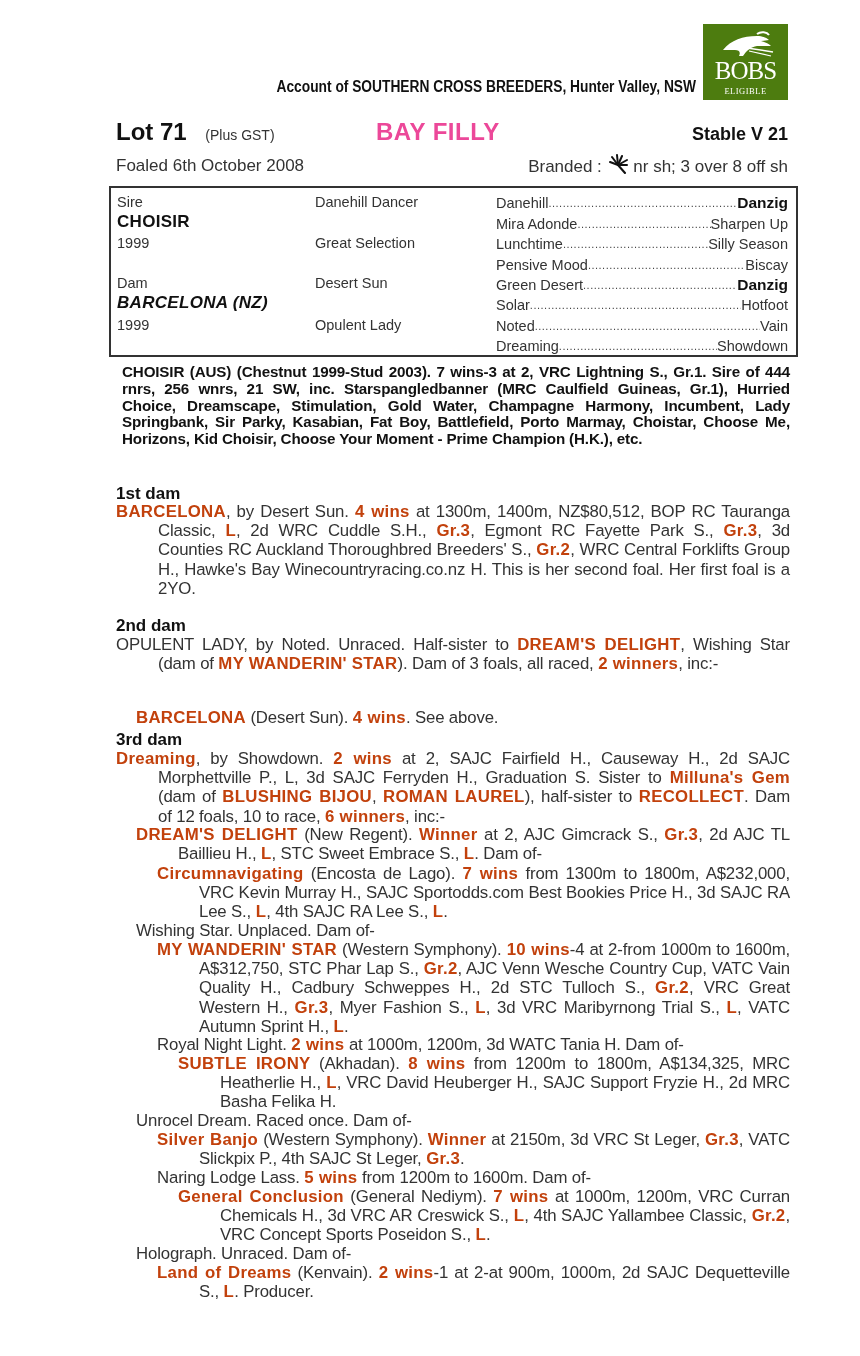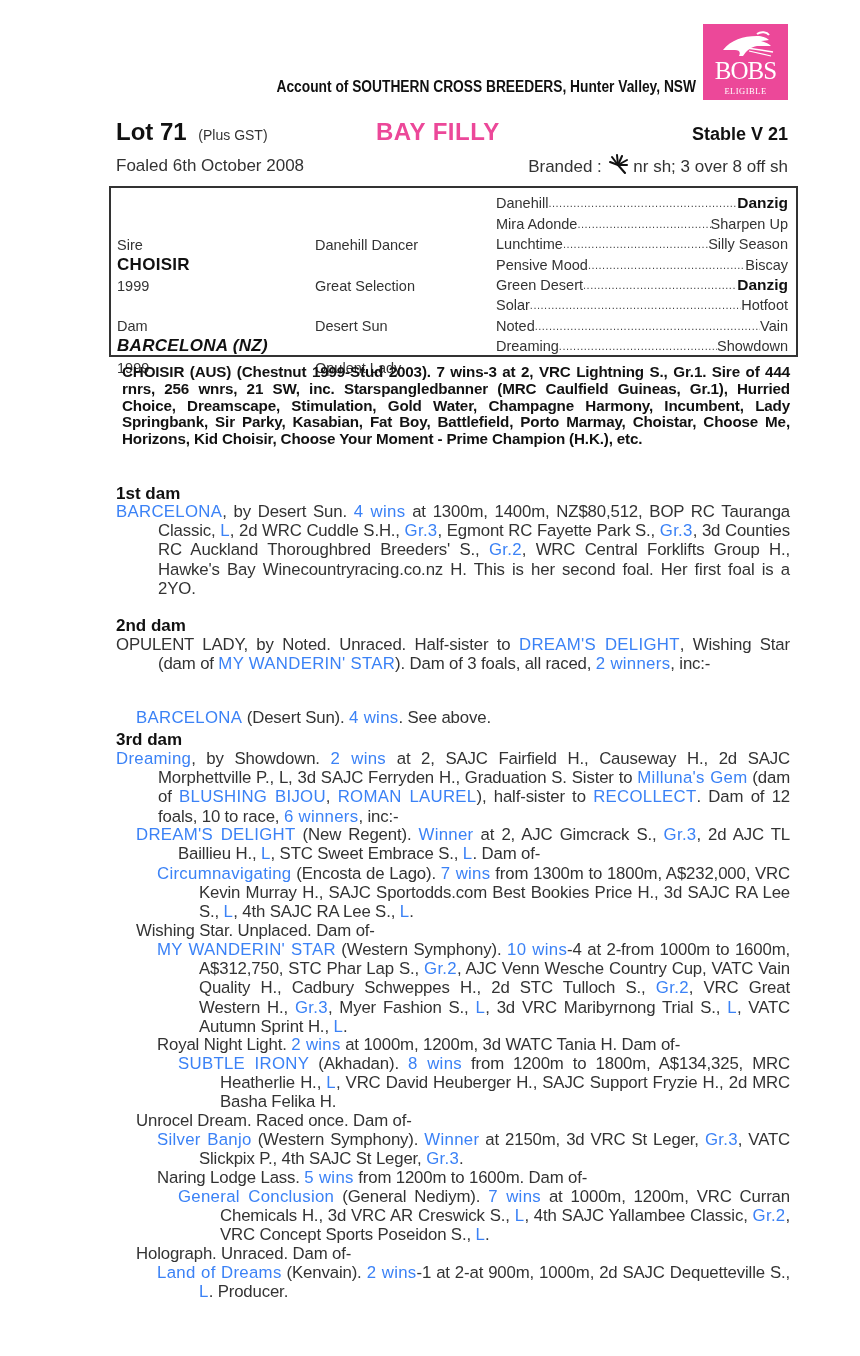--- a/index.html
+++ b/index.html
@@ -1,60 +1,60 @@
 <!DOCTYPE html>
 <html><head>
 <meta charset="utf-8">
 <style>
   html, body { margin: 0; padding: 0; background: #ffffff; }
   body { width: 860px; height: 1356px; position: relative; overflow: hidden;
          font-family: "Liberation Sans", sans-serif; color: #222; }
   .page { position: absolute; left: 0; top: 0; width: 860px; height: 1356px; }
 
   
-  .logo { position: absolute; left: 703px; top: 24px; width: 85px; height: 76px; background: #ec4899;
+  .logo { position: absolute; left: 703px; top: 24px; width: 85px; height: 76px; background: #4d7c0f;
           color: #fff; text-align: center; }
   .logo svg { position: absolute; left: 14px; top: 6px; }
   .logo .bobs { position: absolute; left: 0; right: 0; top: 34px; font-family: "Liberation Serif", serif;
                 font-size: 25px; letter-spacing: -1px; line-height: 26px; }
   .logo .elig { position: absolute; left: 0; right: 0; top: 62px; font-family: "Liberation Serif", serif;
                 font-size: 8.5px; letter-spacing: 0.5px; line-height: 10px; }
   .account { position: absolute; left: 196px; top: 78px; width: 500px; text-align: right;
              font-size: 16px; font-weight: bold; color: #111; transform: scaleX(0.86); transform-origin: right top;
              white-space: nowrap; }
   .account-sub { position: absolute; left: 300px; top: 97px; width: 290px; text-align: center;
                  font-size: 16px; color: #333; white-space: nowrap; }
   .lot { position: absolute; left: 116px; top: 118px; font-size: 24px; font-weight: 900; color: #111; white-space: nowrap; }
-  .lot .gst { font-size: 14px; font-weight: normal; color: #333; margin-left: 5px; }
+  .lot .gst { font-size: 14px; font-weight: normal; color: #333; margin-left: 12px; }
   .sex { position: absolute; left: 376px; top: 118px; font-size: 24px; font-weight: 900; color: #ec4899; letter-spacing: 0.5px; }
   .stable { position: absolute; right: 72px; top: 124px; font-size: 18px; font-weight: 900; color: #111; }
   .foaled { position: absolute; left: 116px; top: 156px; font-size: 17px; color: #333; }
   .branded { position: absolute; right: 72px; top: 154px; font-size: 17px; color: #333; white-space: nowrap; }
   .branded .brand-mark { display: inline-block; width: 22px; height: 20px; vertical-align: -2px; }
 
   
   .pedbox { position: absolute; left: 109px; top: 186px; width: 685px; height: 167px;
             border: 2px solid #333; box-sizing: content-box; }
   .ped-col { position: absolute; font-size: 14.5px; color: #333; white-space: nowrap; }
   .ped-col .bold { font-size: 17px; font-weight: 900; color: #111; letter-spacing: 0.3px; }
-  .ped-item { position: absolute; white-space: nowrap; margin-top: 43px; }
+  .ped-item { position: absolute; white-space: nowrap; }
   .gg { position: absolute; left: 385px; width: 292px; font-size: 14.5px; color: #333; height: 20px; line-height: 20px;
         display: flex; }
   .gg .nm { white-space: nowrap; }
   .gg .dots { flex: 1; overflow: hidden; white-space: nowrap; color: #444; letter-spacing: 0.5px; font-size: 11px; }
   .gg .dots::before { content: "............................................................................................................................"; }
   .gg .sire { white-space: nowrap; }
   .gg .sire.b { font-weight: 900; color: #111; font-size: 15.5px; }
 
   
   .sire-para { position: absolute; left: 122px; top: 364px; width: 668px; font-size: 15.2px; font-weight: bold;
                line-height: 16.8px; color: #111; text-align: justify; letter-spacing: -0.15px; }
   .sec-head { position: absolute; left: 116px; font-size: 17px; font-weight: 900; color: #111; }
   .para { position: absolute; font-size: 16.8px; line-height: 19.2px; color: #333; text-align: justify; letter-spacing: -0.15px; }
-  .para b, .para .b { font-weight: 400; color: #3b82f6; letter-spacing: 0.3px; }
+  .para b, .para .b { font-weight: 700; color: #c2410c; letter-spacing: 0.3px; }
 </style>
 </head>
 <body>
 
 <div class="page">
 
   <div class="logo">
     <svg width="58" height="30" viewBox="0 0 58 30">
       <path d="M6 20 C14 10, 26 6, 40 6 C46 6, 50 8, 52 10 L44 11 C48 12, 52 14, 54 16 L40 16 C34 17, 30 20, 26 26 L22 26 C24 22, 22 20, 18 20 Z" fill="#fff"></path>
       <path d="M40 4 C44 1, 50 2, 52 5" stroke="#fff" stroke-width="2" fill="none"></path>

